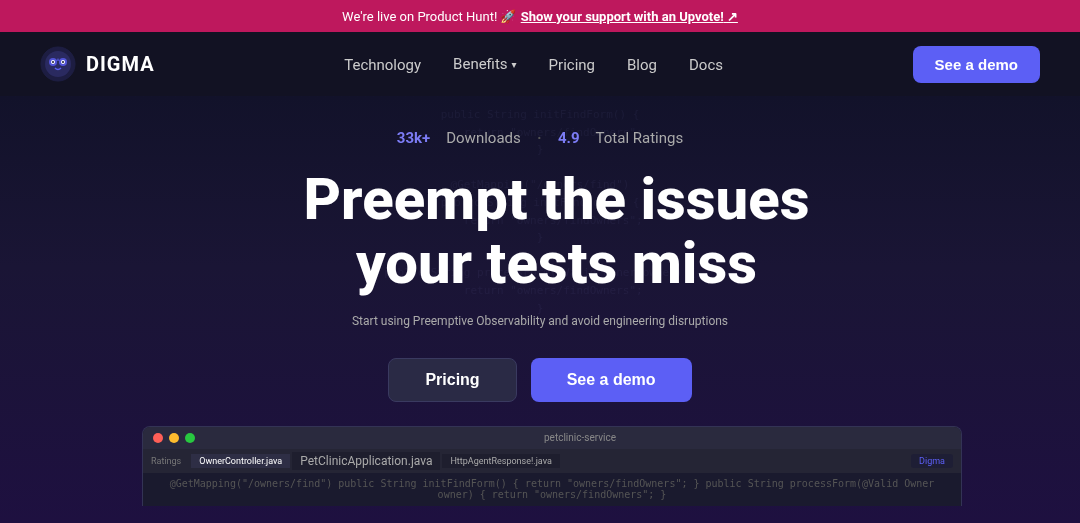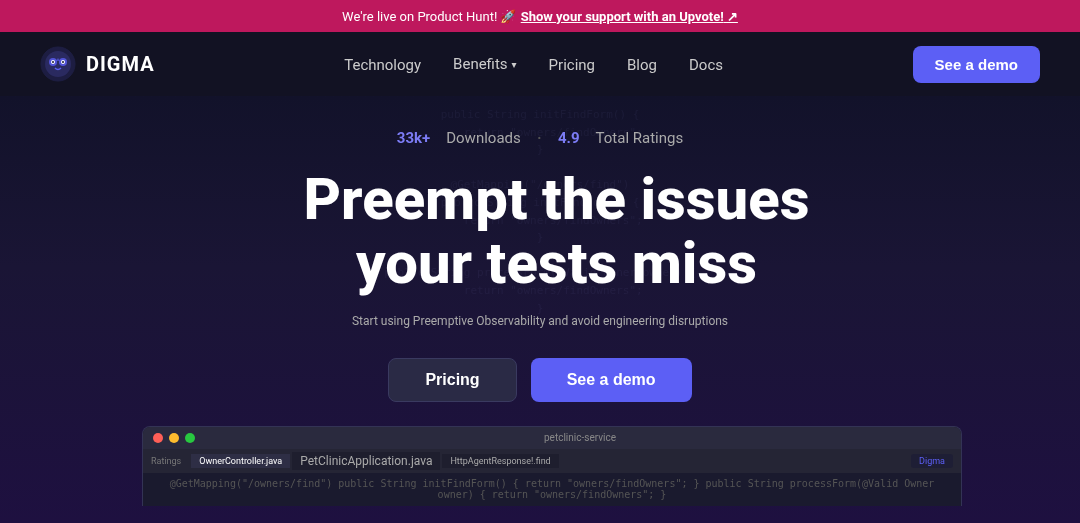--- a/index.html
+++ b/index.html
@@ -364,21 +364,21 @@
     <div id="ide-titlebar">
       <div class="ide-dot ide-dot-red"></div>
       <div class="ide-dot ide-dot-yellow"></div>
       <div class="ide-dot ide-dot-green"></div>
       <span style="margin-left:8px; font-size:10px; color:#888; flex:1; text-align:center;">petclinic-service</span>
     </div>
     <div id="ide-tabs">
       <span style="font-size:9px; color:#777; margin-right:8px;">Ratings</span>
       <div class="ide-tab active" style="font-size:9px;">OwnerController.java</div>
       <div class="ide-tab" style="font-size:12px;">PetClinicApplication.java</div>
-      <div class="ide-tab" style="font-size:9px;">HttpAgentResponse!.find</div>
+      <div class="ide-tab" style="font-size:9px;">HttpAgentResponse!.java</div>
       <span style="margin-left:auto; font-size:9px; color:#5c5ff5; padding:2px 8px; background:#1e1e35; border-radius:3px;">Digma</span>
     </div>
     <div id="ide-content">
       <span style="font-family:monospace;font-size:10px;color:#555;">
         @GetMapping("/owners/find")   public String initFindForm() { return "owners/findOwners"; }   public String processForm(@Valid Owner owner) { return "owners/findOwners"; }
       </span>
     </div>
   </div>
 </section>
 

